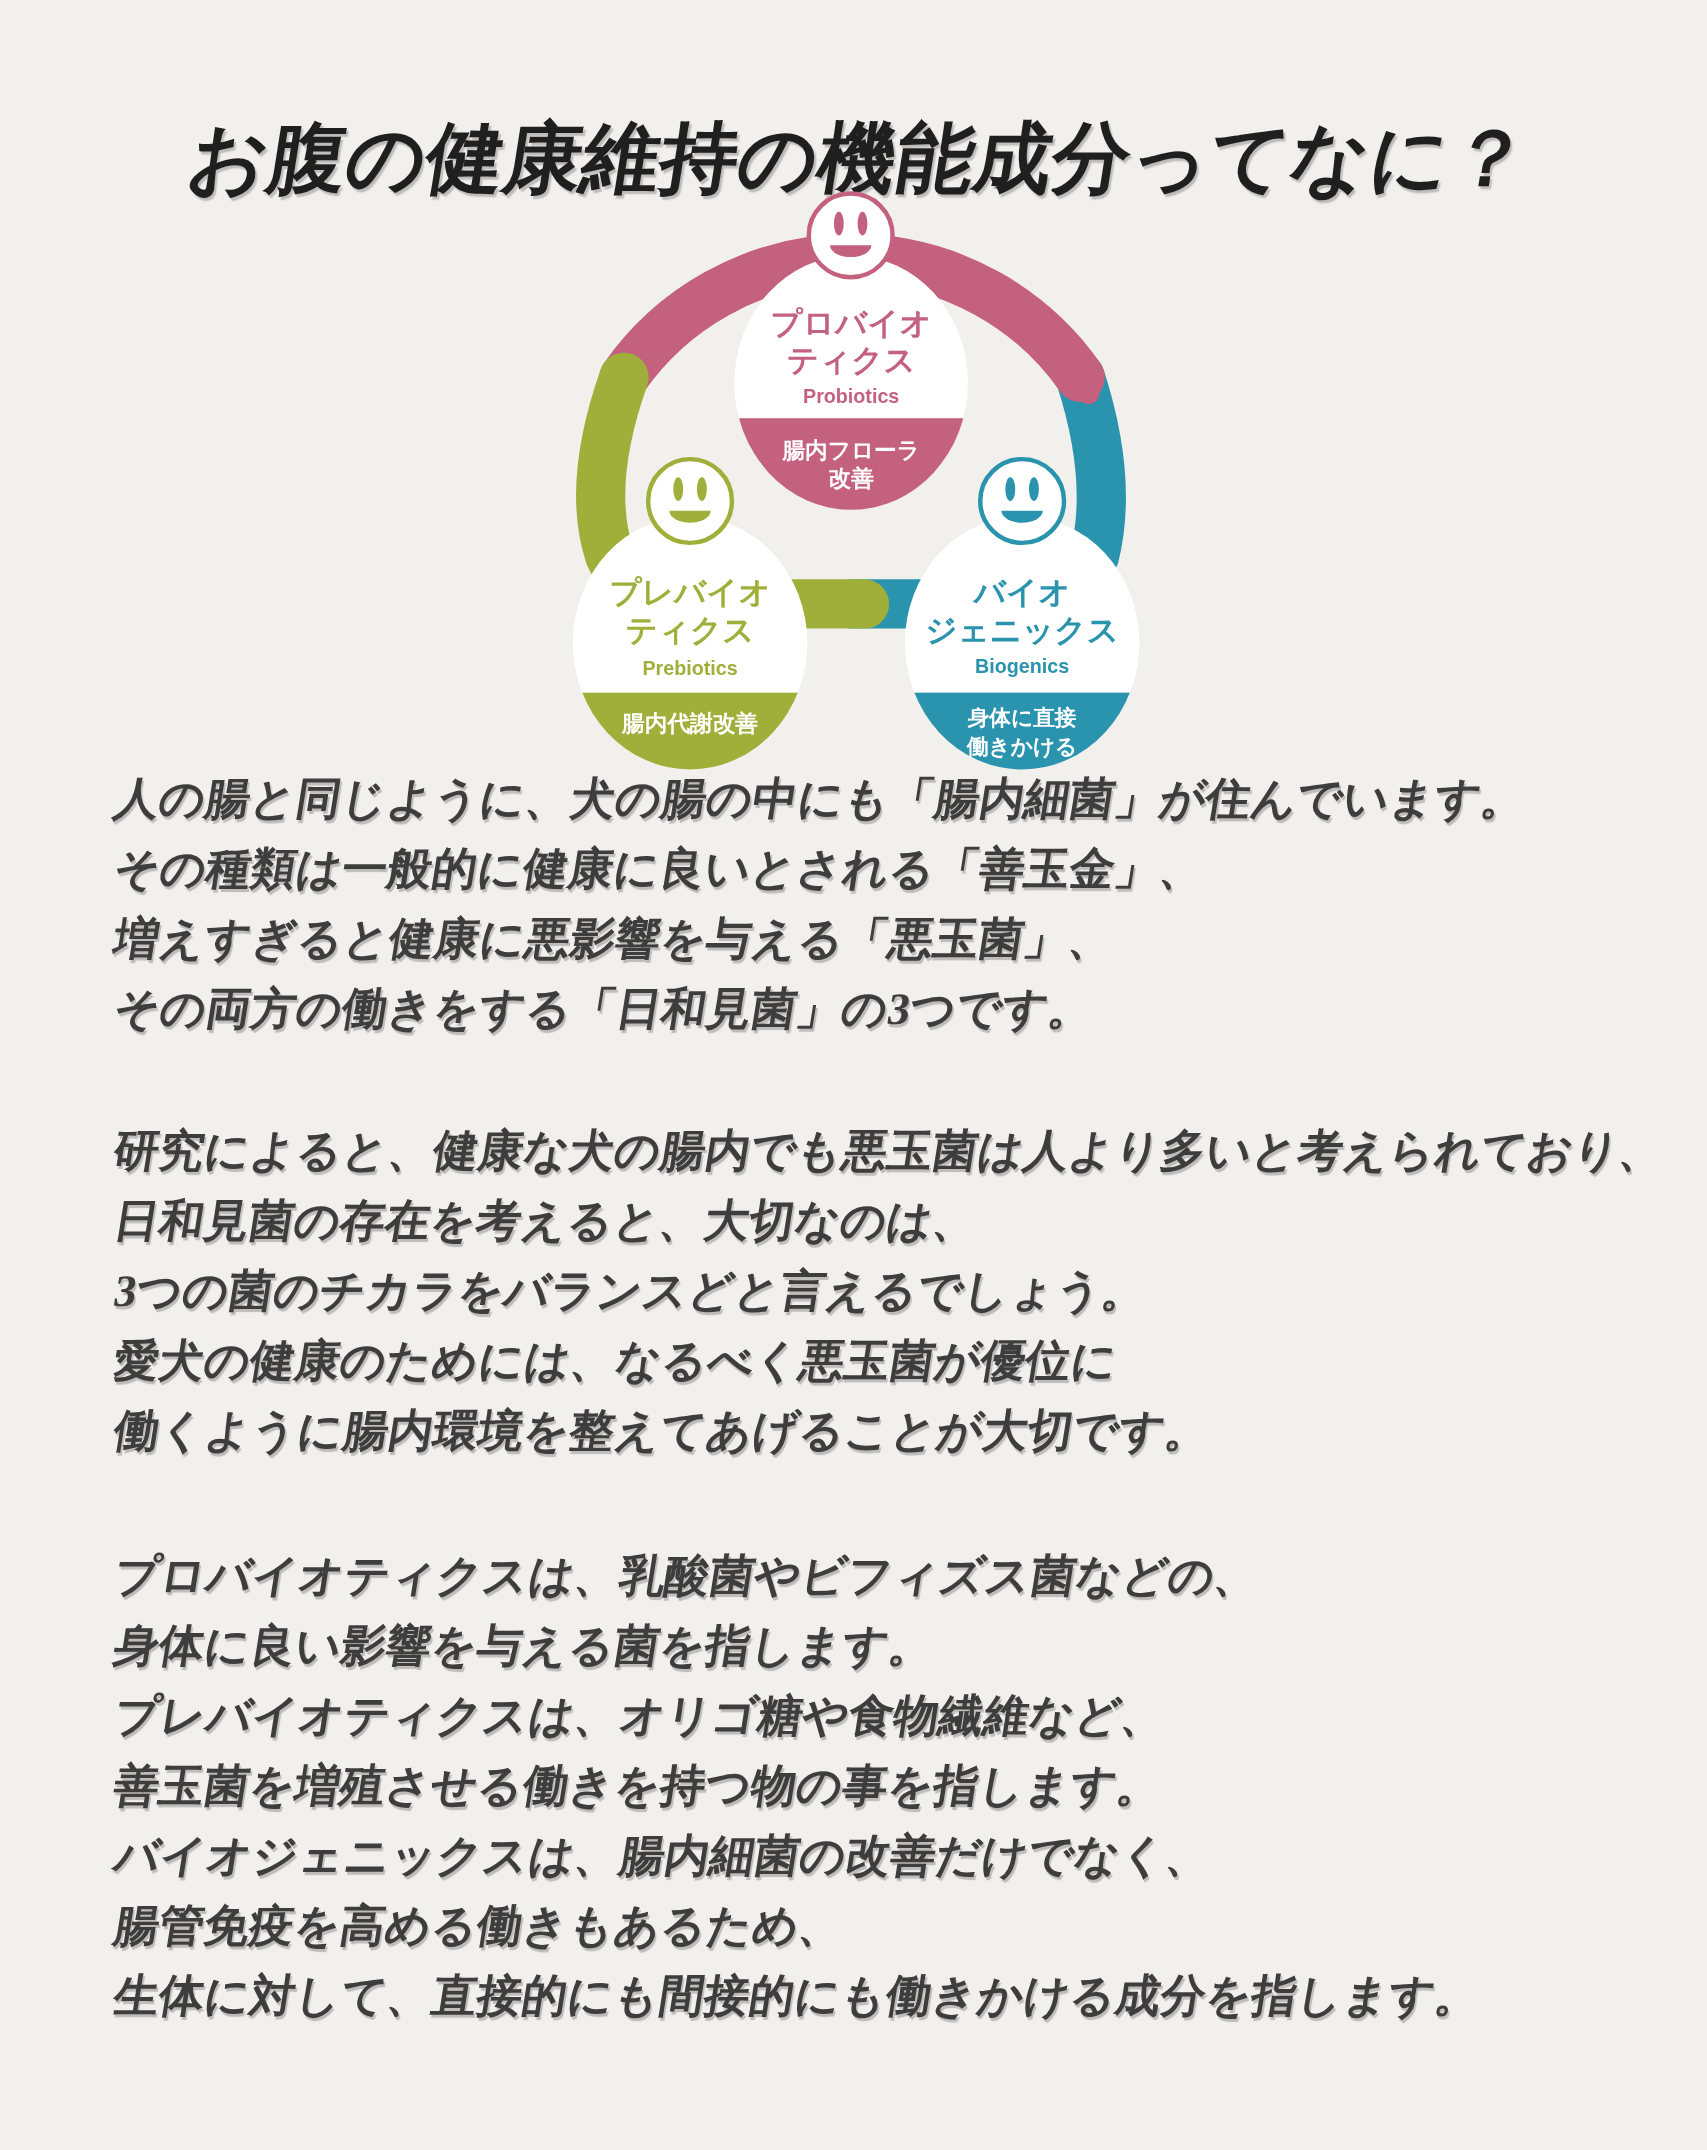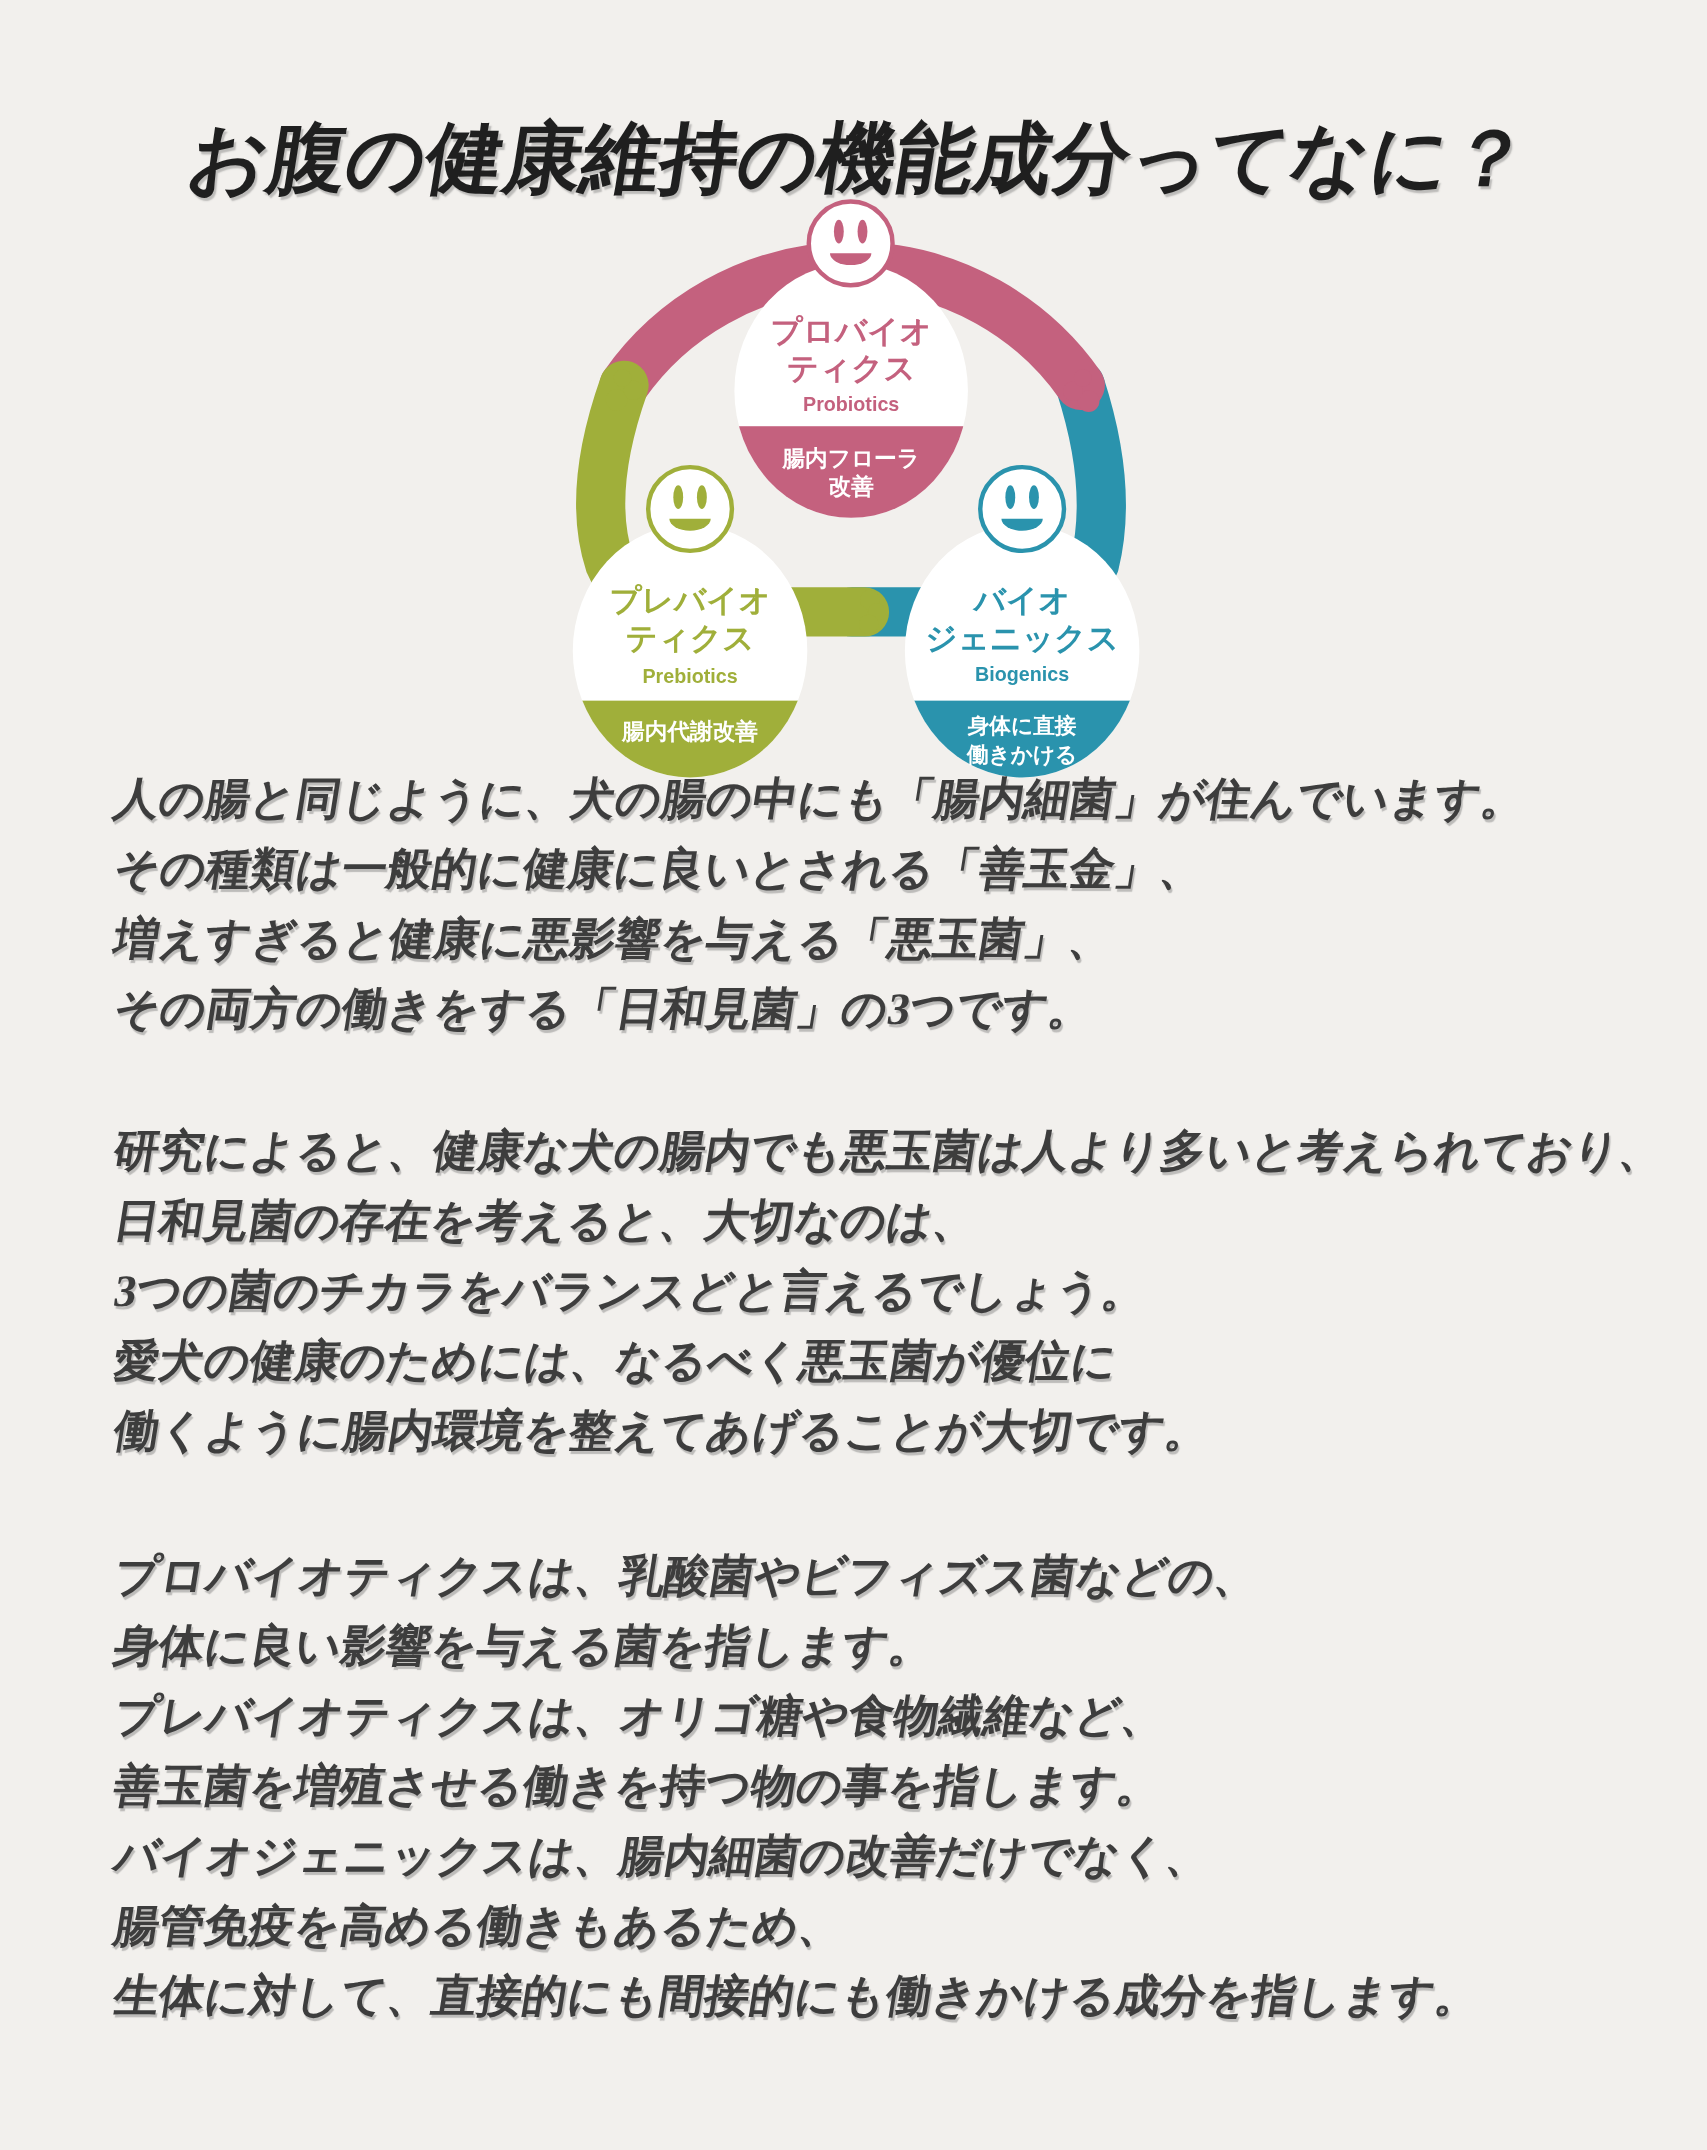--- a/index.html
+++ b/index.html
@@ -9,21 +9,21 @@
     font-family:"Liberation Serif","DejaVu Serif",serif;
   }
   .page-title{
     position:absolute;left:0;right:0;top:55px;
     text-align:center;
     font-size:78px;font-weight:700;color:#1f1f1f;
     text-shadow:2.5px 3px 1.5px rgba(90,90,90,0.35);
     white-space:nowrap;
   }
   .oblique{display:inline-block;transform:skewX(-9deg);transform-origin:50% 80%;}
-  .diagram{position:absolute;left:517px;top:172px;width:690px;height:606px;}
+  .diagram{position:absolute;left:517px;top:164px;width:690px;height:606px;}
   svg text{
     font-family:"Liberation Sans","DejaVu Sans",sans-serif;
     font-weight:700;
   }
   .para{
     position:absolute;left:111px;right:59px;
     font-size:45px;font-weight:700;color:#3d3d3d;
     text-shadow:2px 2.5px 1px rgba(110,110,110,0.40);
     white-space:nowrap;
   }

